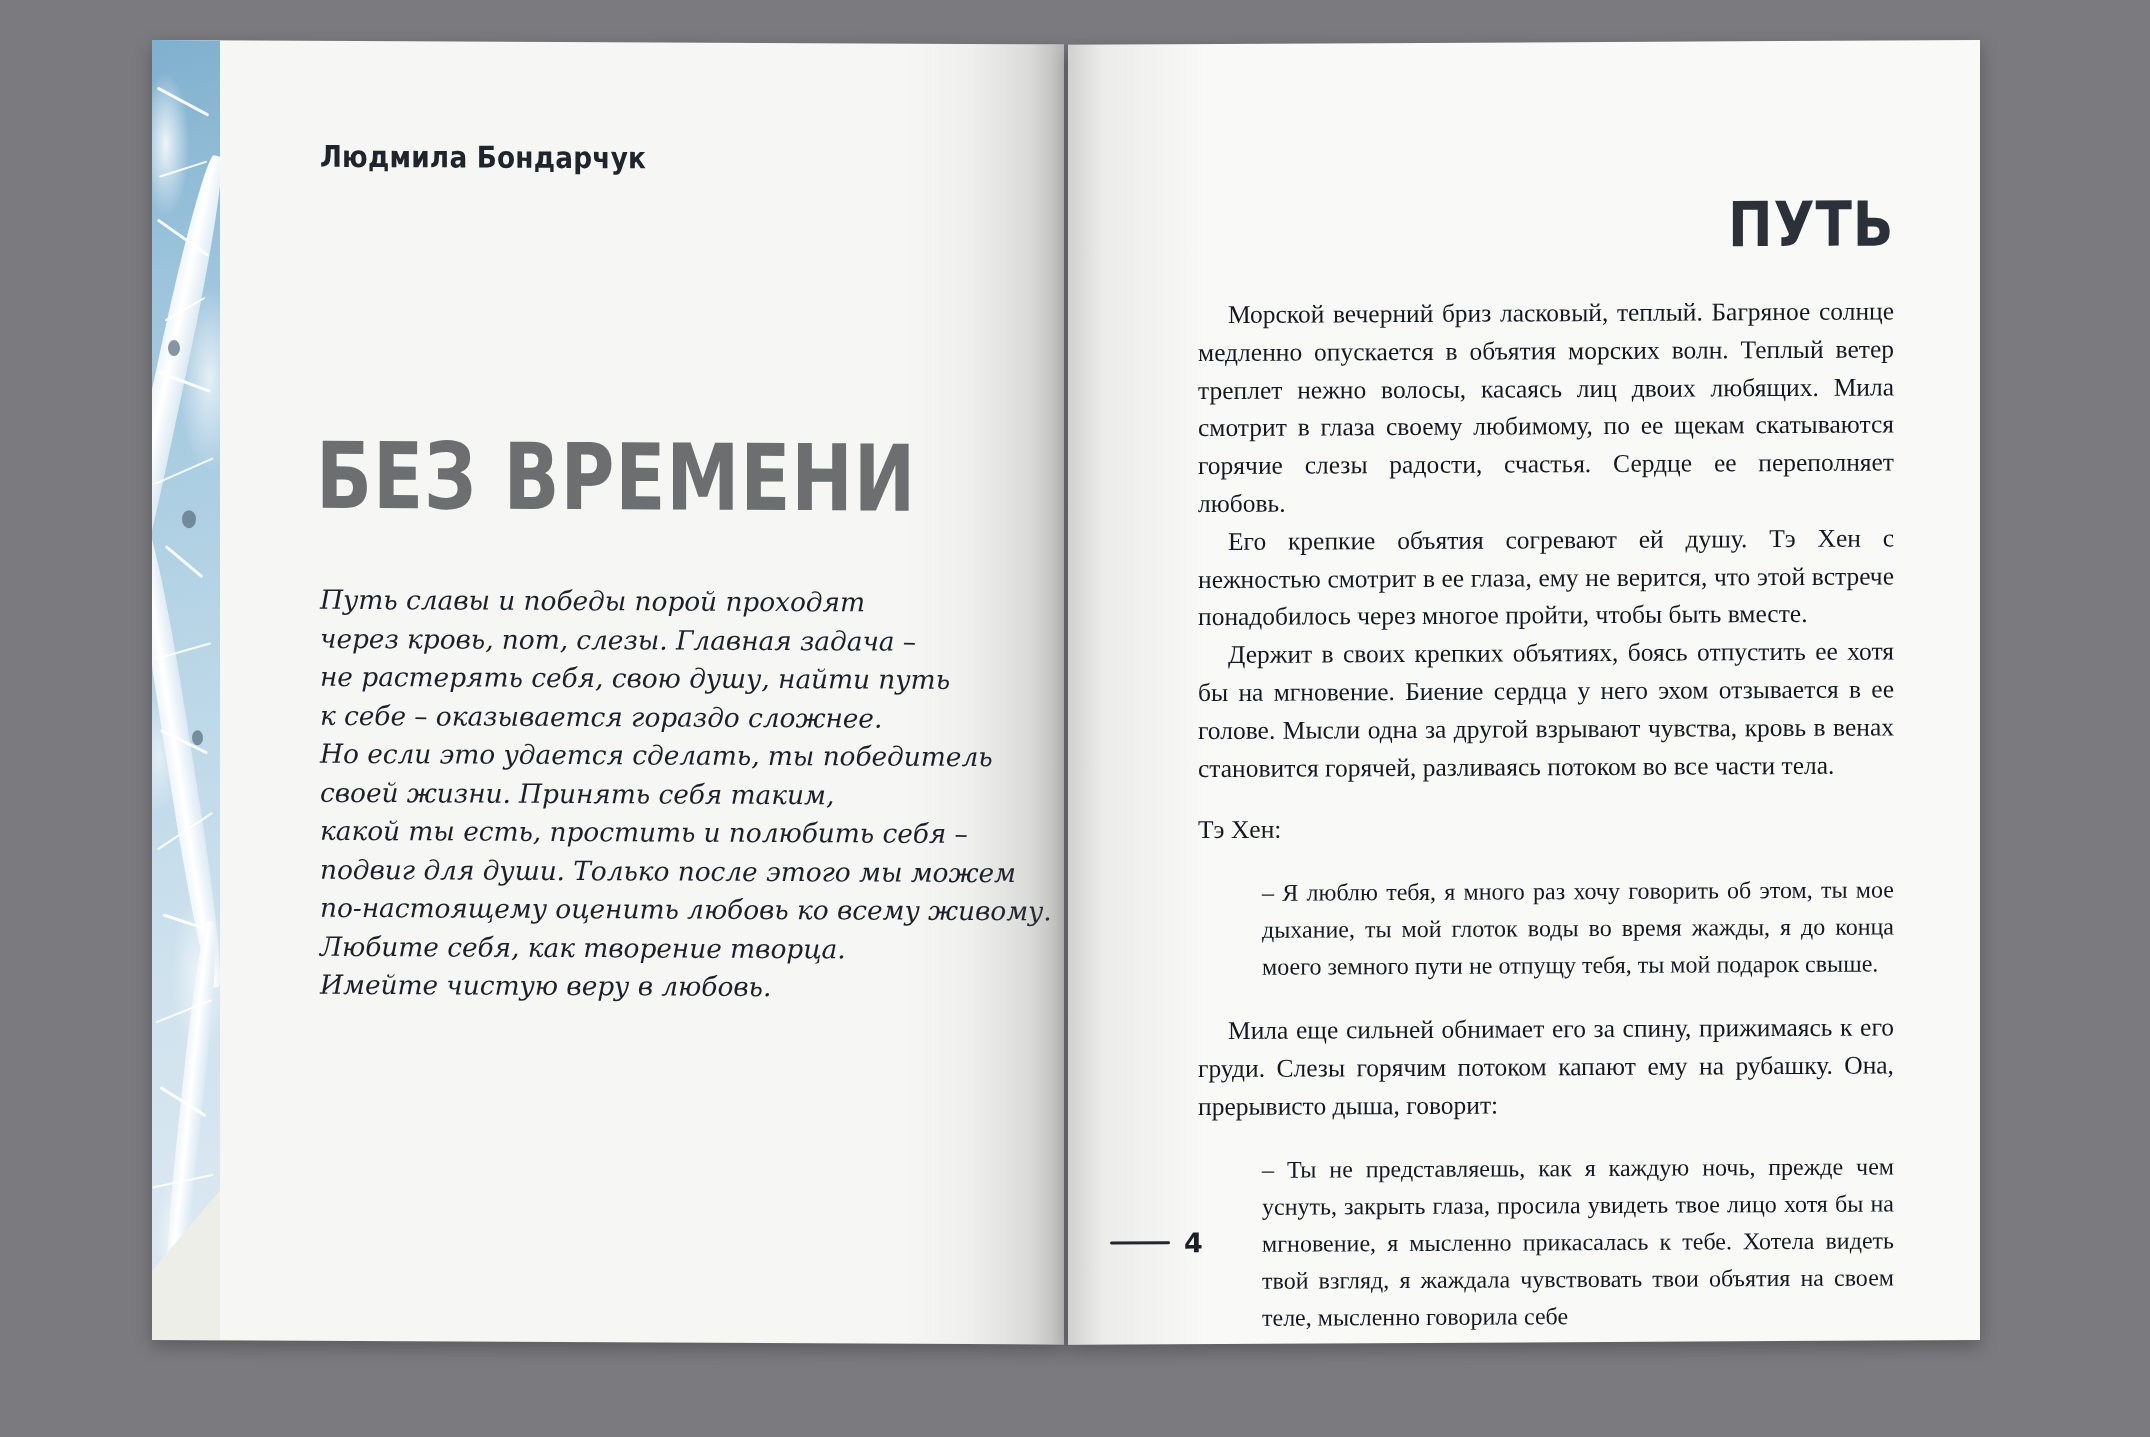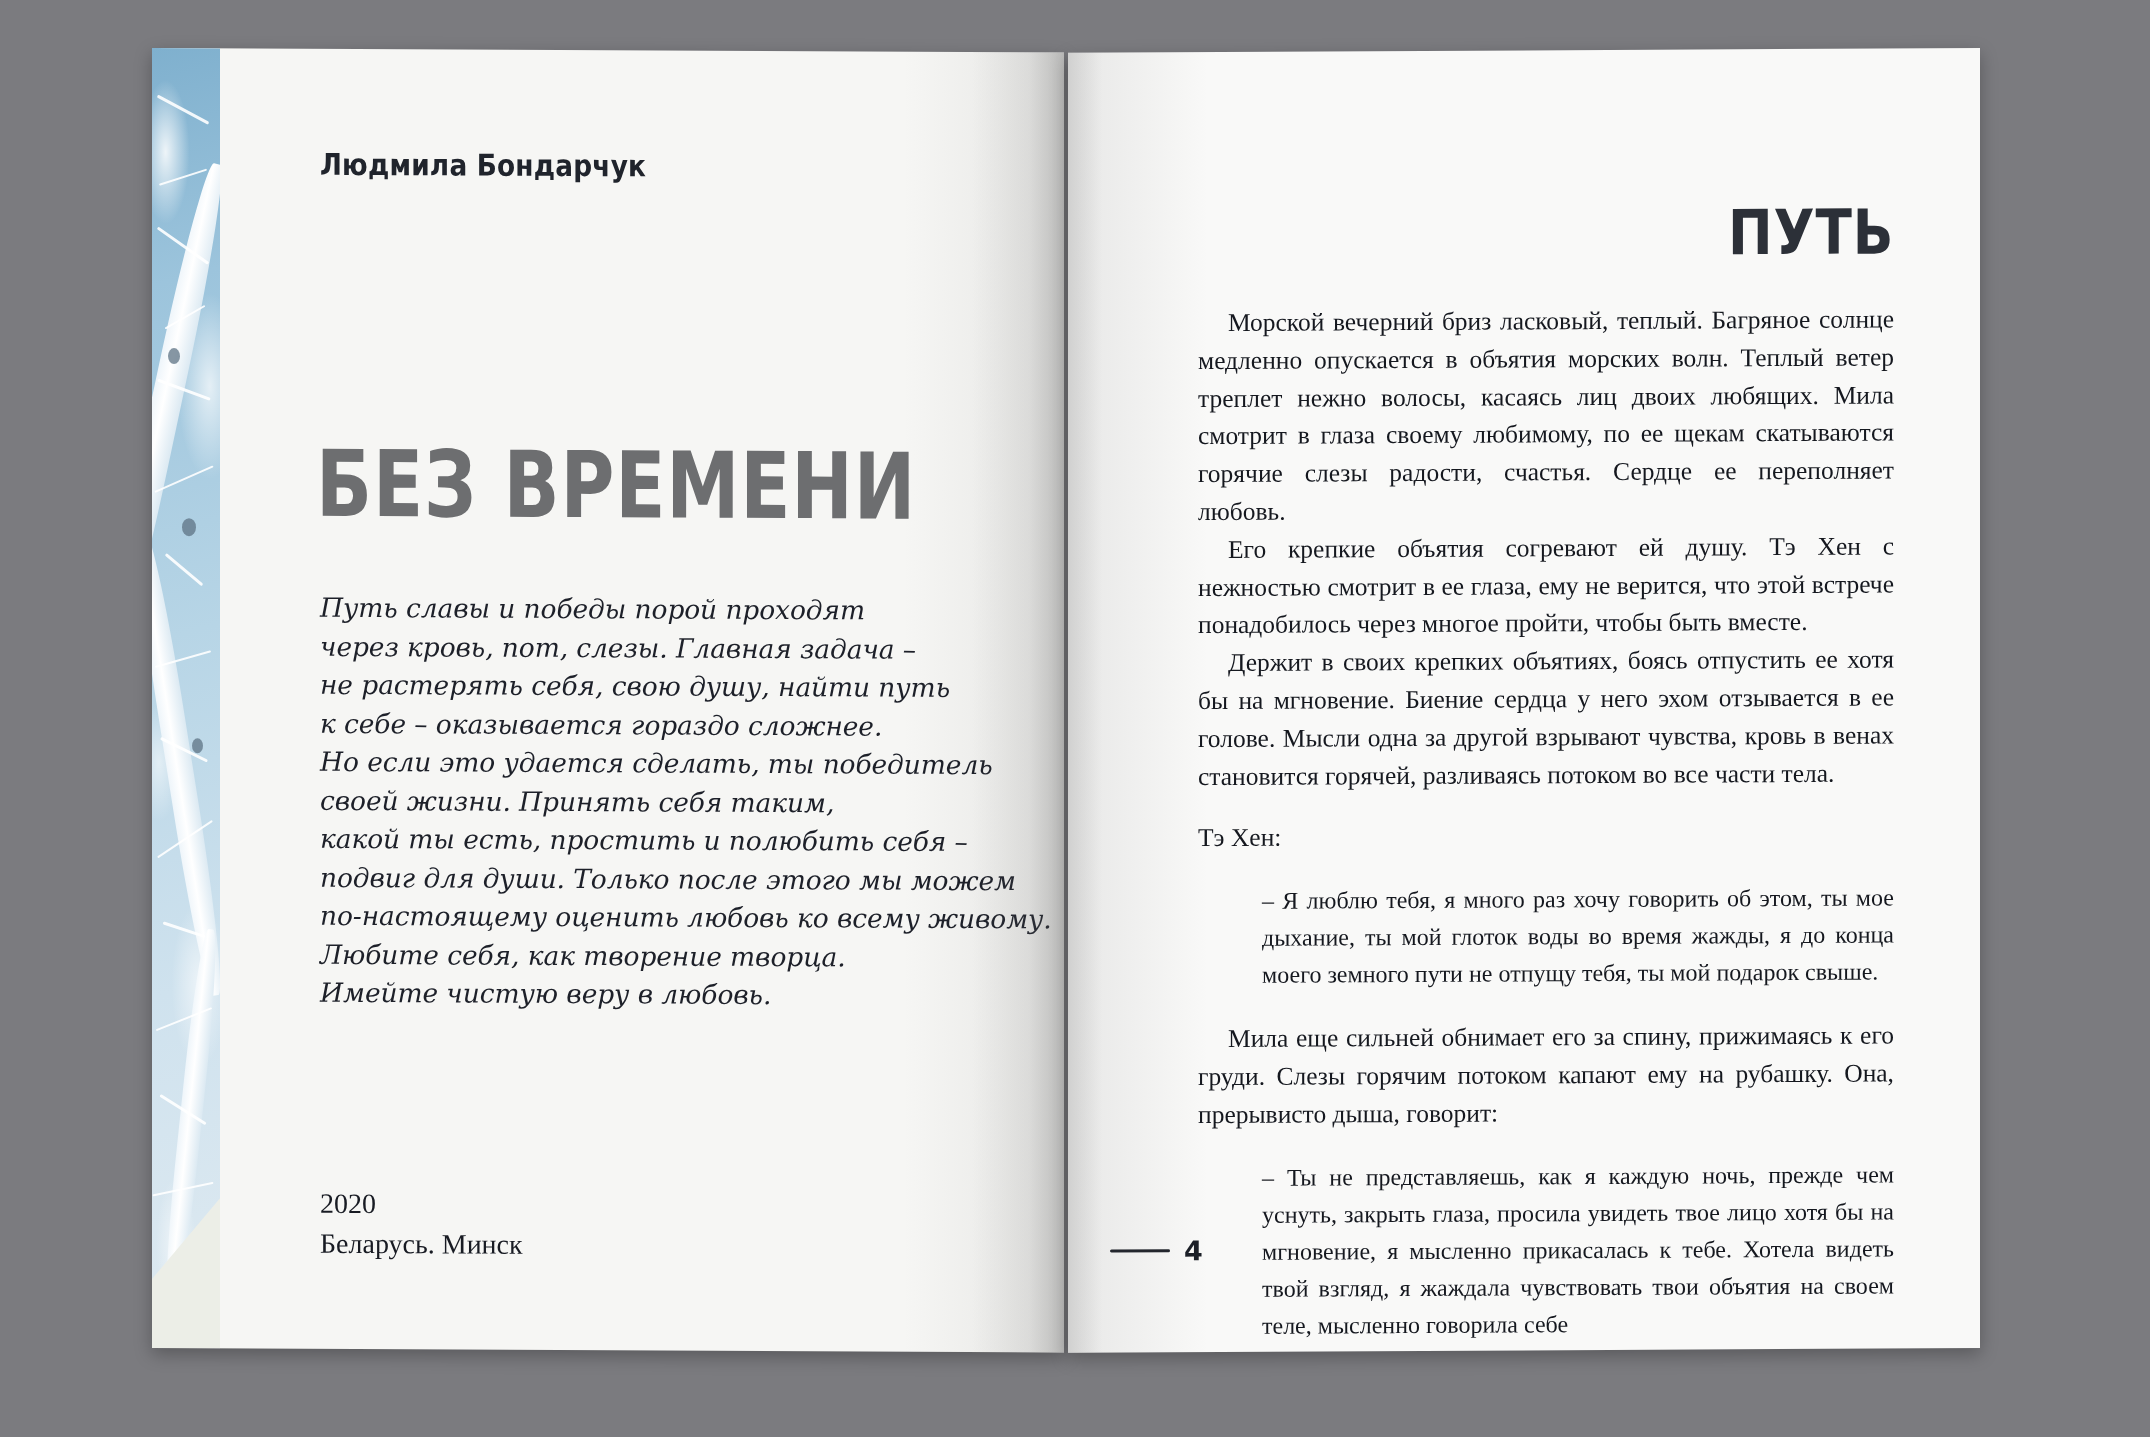--- a/index.html
+++ b/index.html
@@ -8,21 +8,21 @@
     width:2150px;height:1437px;
     background:#7b7b7f;
     font-family:"Liberation Serif", serif;
     overflow:hidden;
     position:relative;
   }
 
   
   .book{
     position:absolute;
-    left:152px; top:48px;
+    left:152px; top:40px;
     width:1828px; height:1300px;
   }
 
   .page{
     position:absolute;
     top:0;
     height:100%;
     background:#f7f7f5;
     overflow:hidden;
   }
@@ -246,24 +246,20 @@
         <span class="ln">к себе – оказывается гораздо сложнее.</span>
         <span class="ln">Но если это удается сделать, ты победитель</span>
         <span class="ln">своей жизни. Принять себя таким,</span>
         <span class="ln">какой ты есть, простить и полюбить себя –</span>
         <span class="ln">подвиг для души. Только после этого мы можем</span>
         <span class="ln">по-настоящему оценить любовь ко всему живому.</span>
         <span class="ln">Любите себя, как творение творца.</span>
         <span class="ln">Имейте чистую веру в любовь.</span>
       </div>
 
-      <div class="imprint">
-        <span>2020</span>
-        <span>Беларусь. Минск</span>
-      </div>
 
     </div>
   </div>
 
   <div class="page page-right">
     <div class="curve"></div>
 
     <div class="right-content">
 
       <h2 class="chapter-title">ПУТЬ</h2>

